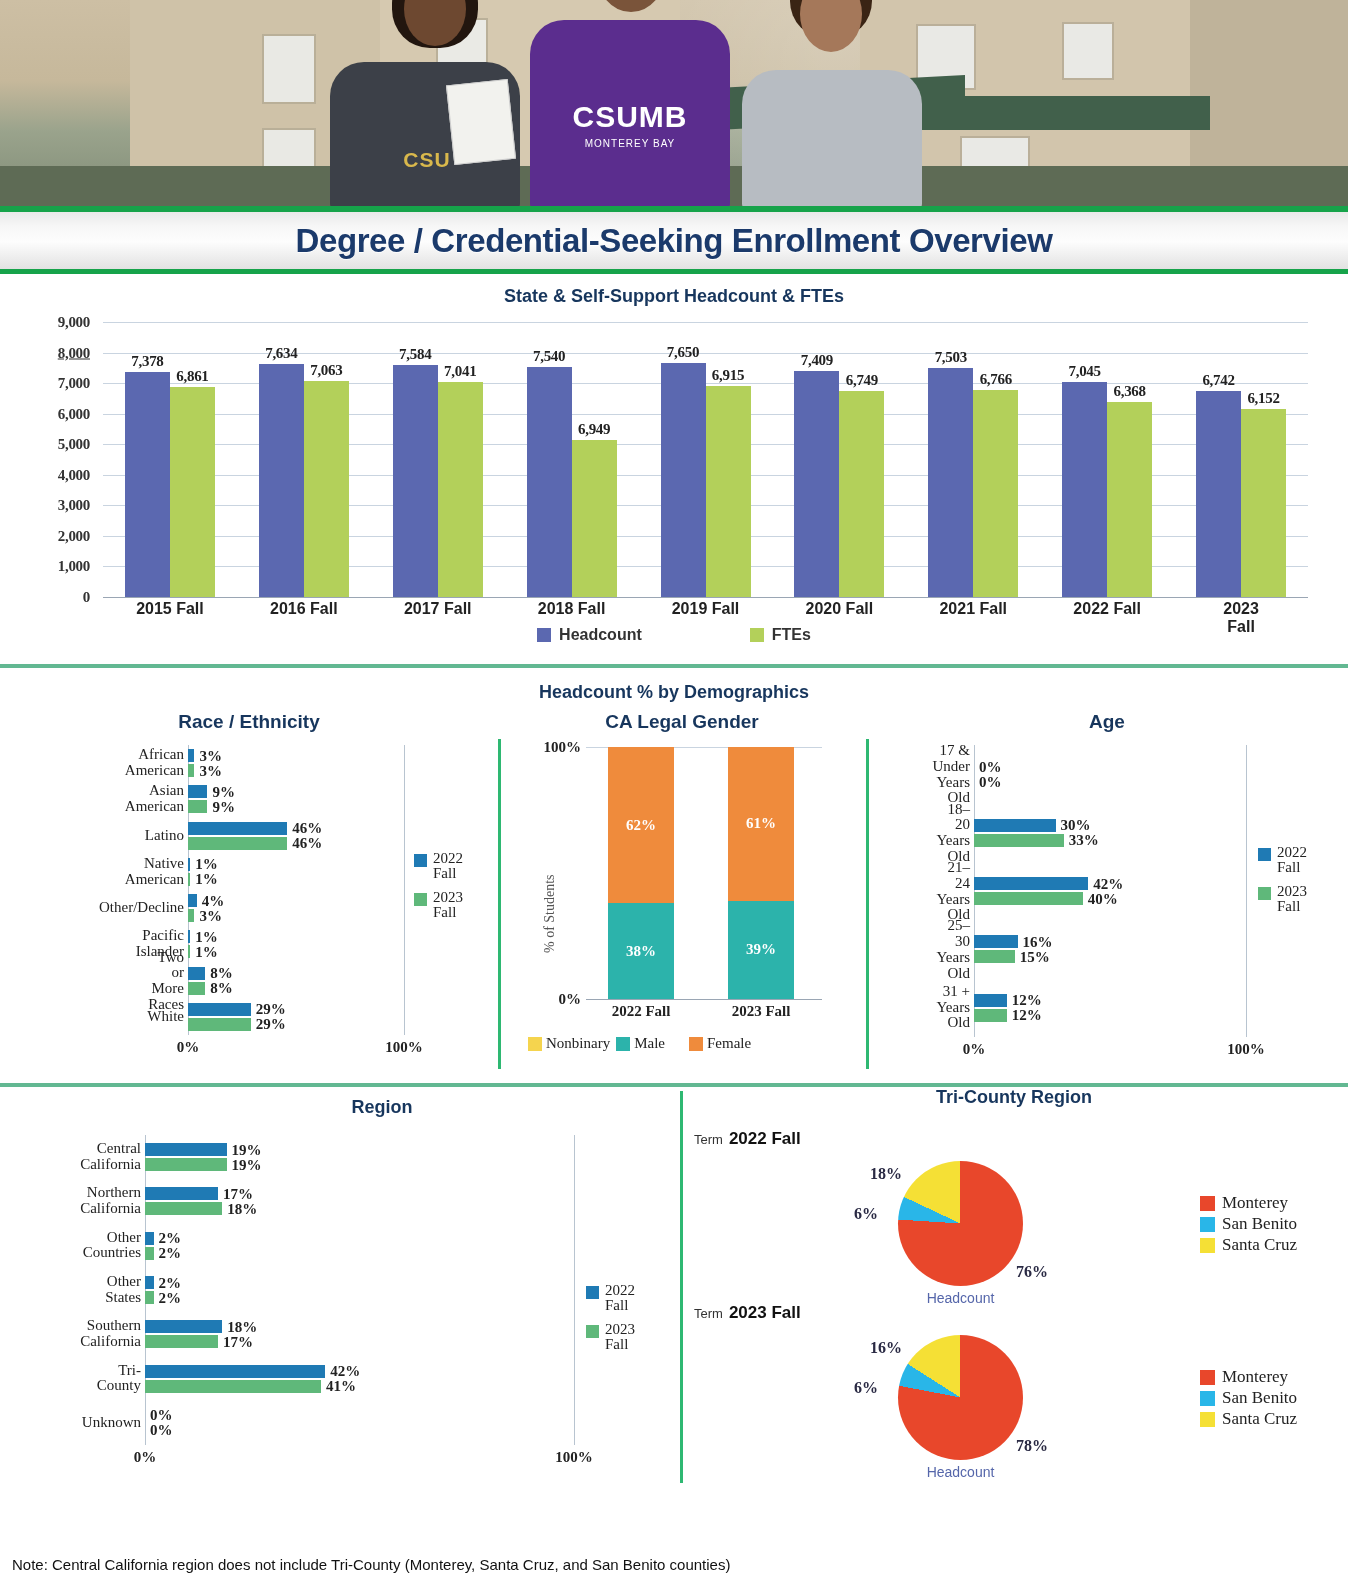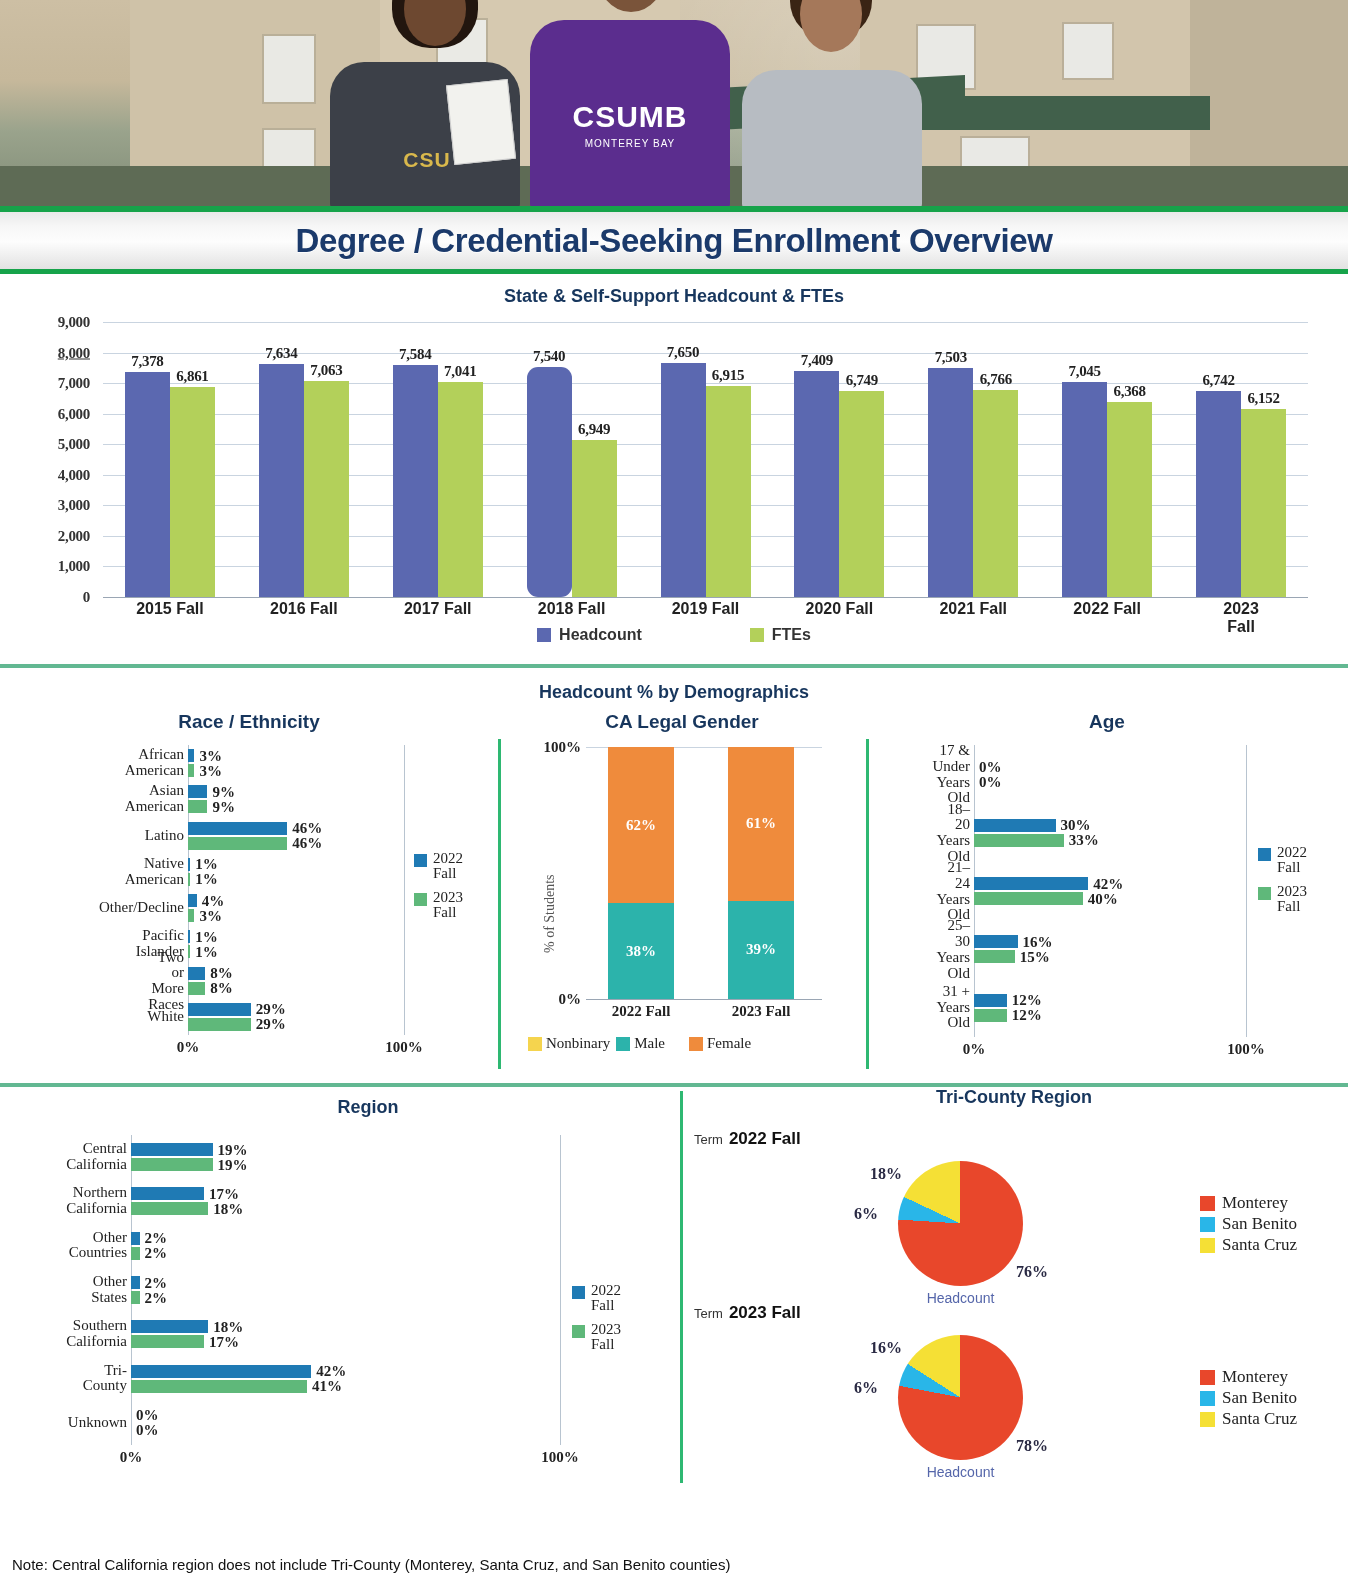--- a/index.html
+++ b/index.html
@@ -274,21 +274,21 @@
       </div>
       <div class="group" style="left: 289.722px;">
         <div class="bar hc" style="height: 231.733px; background: rgb(91, 104, 176);">
           <div class="barlabel">7,584</div>
         </div>
         <div class="bar fte" style="height: 215.142px; background: rgb(179, 208, 90);">
           <div class="barlabel">7,041</div>
         </div>
       </div>
       <div class="group" style="left: 423.611px;">
-        <div class="bar hc" style="height: 230.389px; background: rgb(91, 104, 176); border-radius: 11px;">
+        <div class="bar hc" style="height: 230.389px; background: rgb(91, 104, 176);">
           <div class="barlabel">7,540</div>
         </div>
         <div class="bar fte" style="height: 157px; background: rgb(179, 208, 90);">
           <div class="barlabel">6,949</div>
         </div>
       </div>
       <div class="group" style="left: 557.5px;">
         <div class="bar hc" style="height: 233.75px; background: rgb(91, 104, 176);">
           <div class="barlabel">7,650</div>
         </div>
@@ -572,21 +572,21 @@
           </div>
         </div>
     </div>
   </div>
 </div>
 
 <div class="hr-green"></div>
 
 <div class="section" id="regionsec">
 
-  <div style="position:absolute;left:0;top:0;width:736px;height:400px;">
+  <div style="position:absolute;left:14px;top:0;width:736px;height:400px;">
     <div class="sec-title" style="padding-top:10px;">Region</div>
     <div class="hbar-chart" id="region-chart" style="position:absolute;left:131px;top:48px;width:429px;height:310px;">
         <div class="hb-axis-left" style="left: 0px;"></div>
         <div class="hb-axis-right" style="left: 429px;"></div>
         <div class="hb-row" style="top: 8.14286px; height: 28px;">
           <div class="hb-cat">Central
 California</div>
           <div class="hb-bar y22" style="width: 81.51px; background: rgb(31, 122, 180);">
             <div class="hb-val">19%</div>
           </div>

